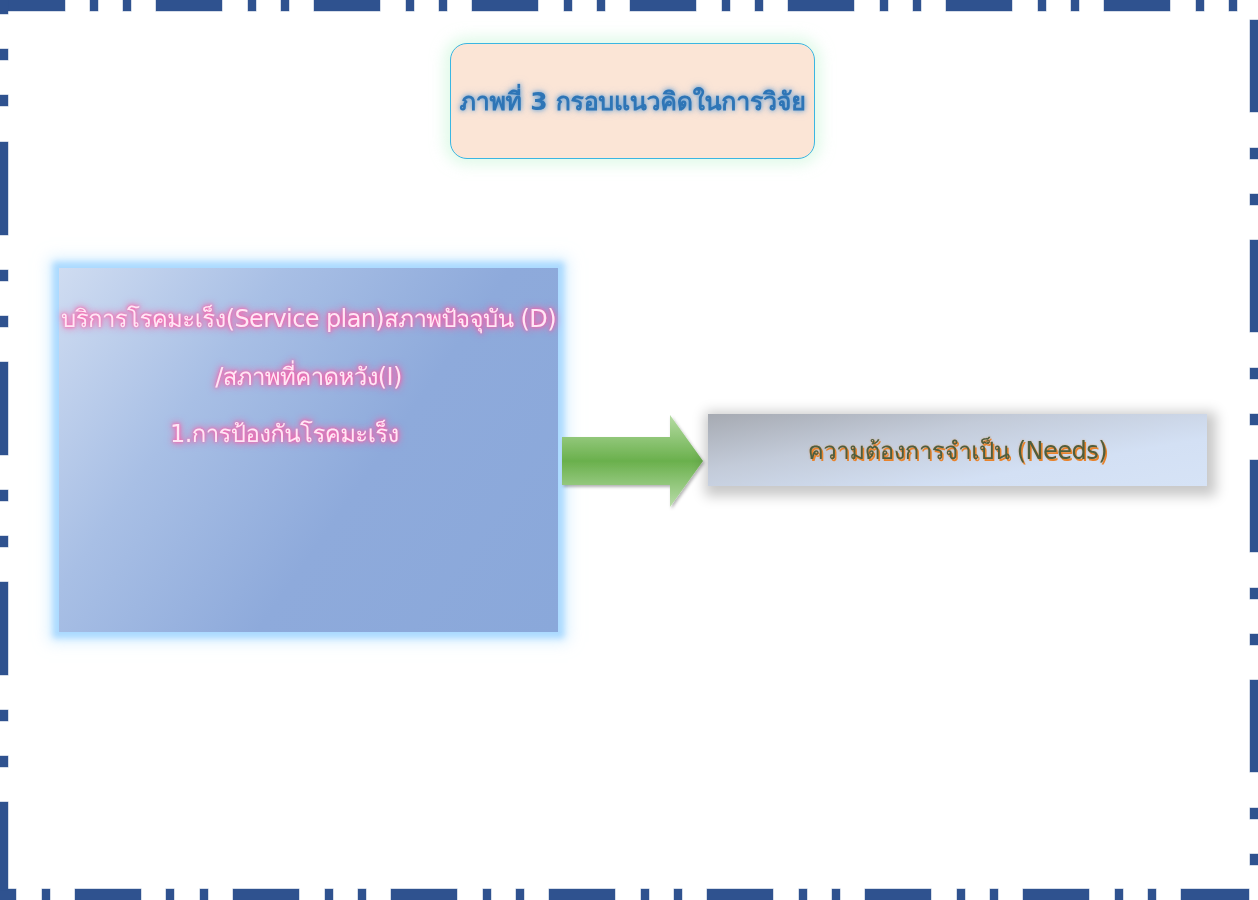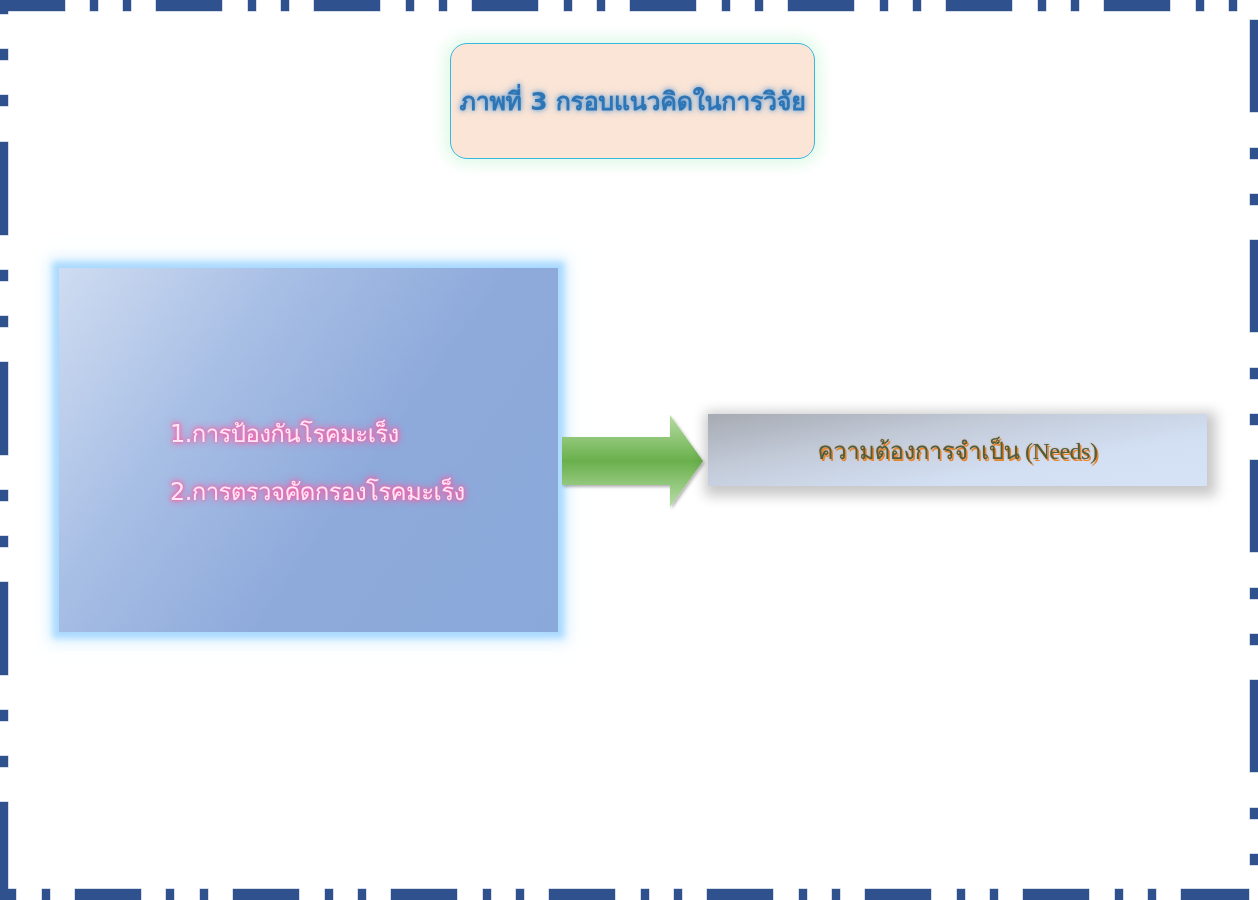--- a/index.html
+++ b/index.html
@@ -104,21 +104,20 @@
       display: flex;
       align-items: center;
       justify-content: center;
     }
     .needs-text {
       font-size: 24px;
       color: #4e5e3e;
       text-shadow: 1.5px 1.5px 0 #e8832c, 0 0 2px rgba(232,131,44,0.6);
       letter-spacing: -0.5px;
       white-space: nowrap;
-      font-family: Liberation Serif, serif;
     }
   </style>
 </head>
 <body>
 
 <div class="frame-layer">
   <div id="frame-top">
       <div class="dash" style="left: 0px; top: 0px; width: 65px; height: 11px; background: rgb(47, 82, 143);"></div>
       <div class="dash" style="left: 90px; top: 0px; width: 8px; height: 11px; background: rgb(47, 82, 143);"></div>
       <div class="dash" style="left: 123px; top: 0px; width: 8px; height: 11px; background: rgb(47, 82, 143);"></div>
@@ -199,23 +198,26 @@
       <div class="dash" style="left: 1250px; top: 808px; width: 8px; height: 11px; background: rgb(47, 82, 143);"></div>
       <div class="dash" style="left: 1250px; top: 854px; width: 8px; height: 11px; background: rgb(47, 82, 143);"></div>
     </div>
 </div>
 
 <div class="title-box">
   <span class="title-text">ภาพที่ 3 กรอบแนวคิดในการวิจัย</span>
 </div>
 
 <div class="plan-box">
+  <div class="plan-heading">
+    <span class="line">บริการโรคมะเร็ง(Service plan)สภาพปัจจุบัน (D)</span>
+    <span class="line">/สภาพที่คาดหวัง(I)</span>
+  </div>
   <ul class="plan-list">
     <li>1.การป้องกันโรคมะเร็ง</li>
-    <li>2.การตรวจคัดกรองโรคมะเร็ง</li>
   </ul>
 </div>
 
 <svg class="arrow" viewBox="0 0 148 100" xmlns="http://www.w3.org/2000/svg">
   <defs>
     <linearGradient id="arrowGrad" x1="0" y1="0" x2="0" y2="1">
       <stop offset="0%" stop-color="#b6dca4"></stop>
       <stop offset="50%" stop-color="#6ab04c"></stop>
       <stop offset="100%" stop-color="#b9ddaa"></stop>
     </linearGradient>

